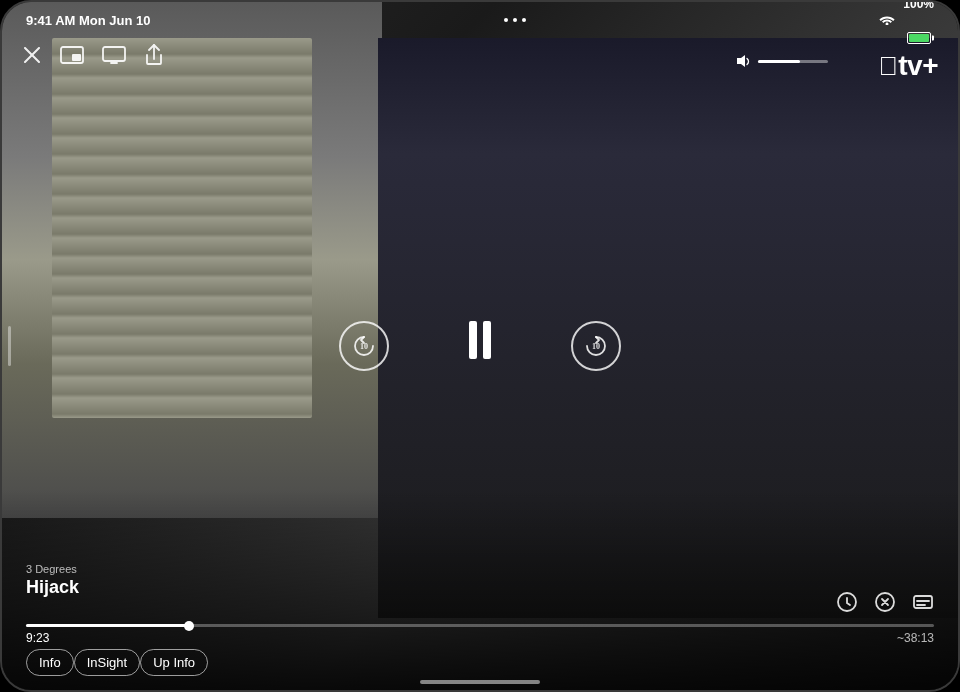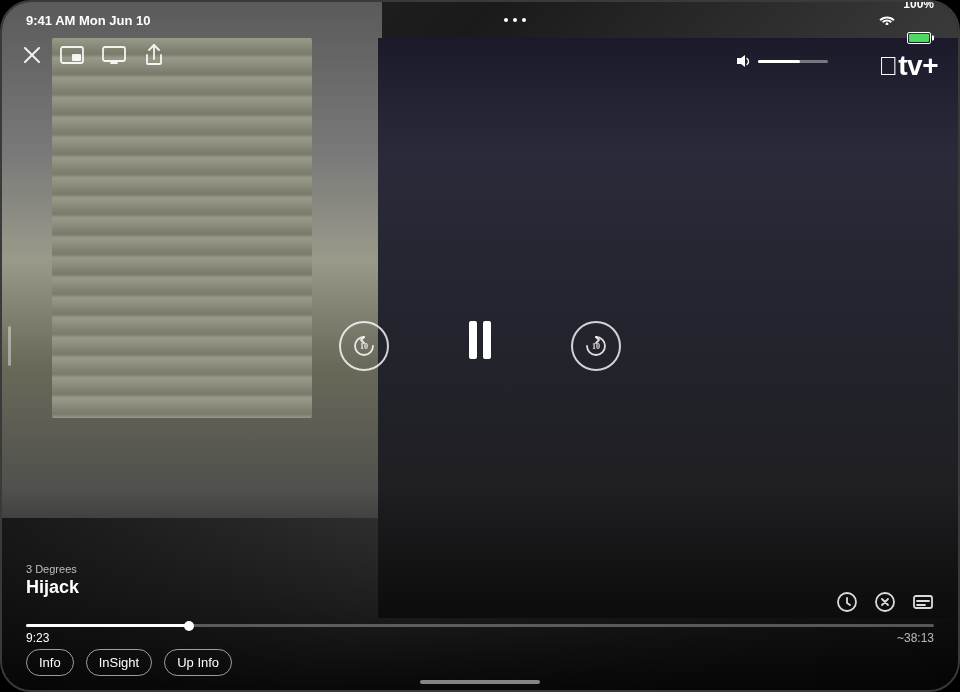--- a/index.html
+++ b/index.html
@@ -351,21 +351,21 @@
 
     
     .bottom-action-row {
       display: flex;
       align-items: center;
       justify-content: space-between;
     }
 
     .bottom-left-btns {
       display: flex;
-      gap: 12px;
+      gap: 0;
       align-items: center;
     }
 
     .pill-btn {
       border: 1.5px solid rgba(255,255,255,0.6);
       border-radius: 14px;
       padding: 5px 12px;
       color: #fff;
       font-size: 13px;
       font-weight: 500;

